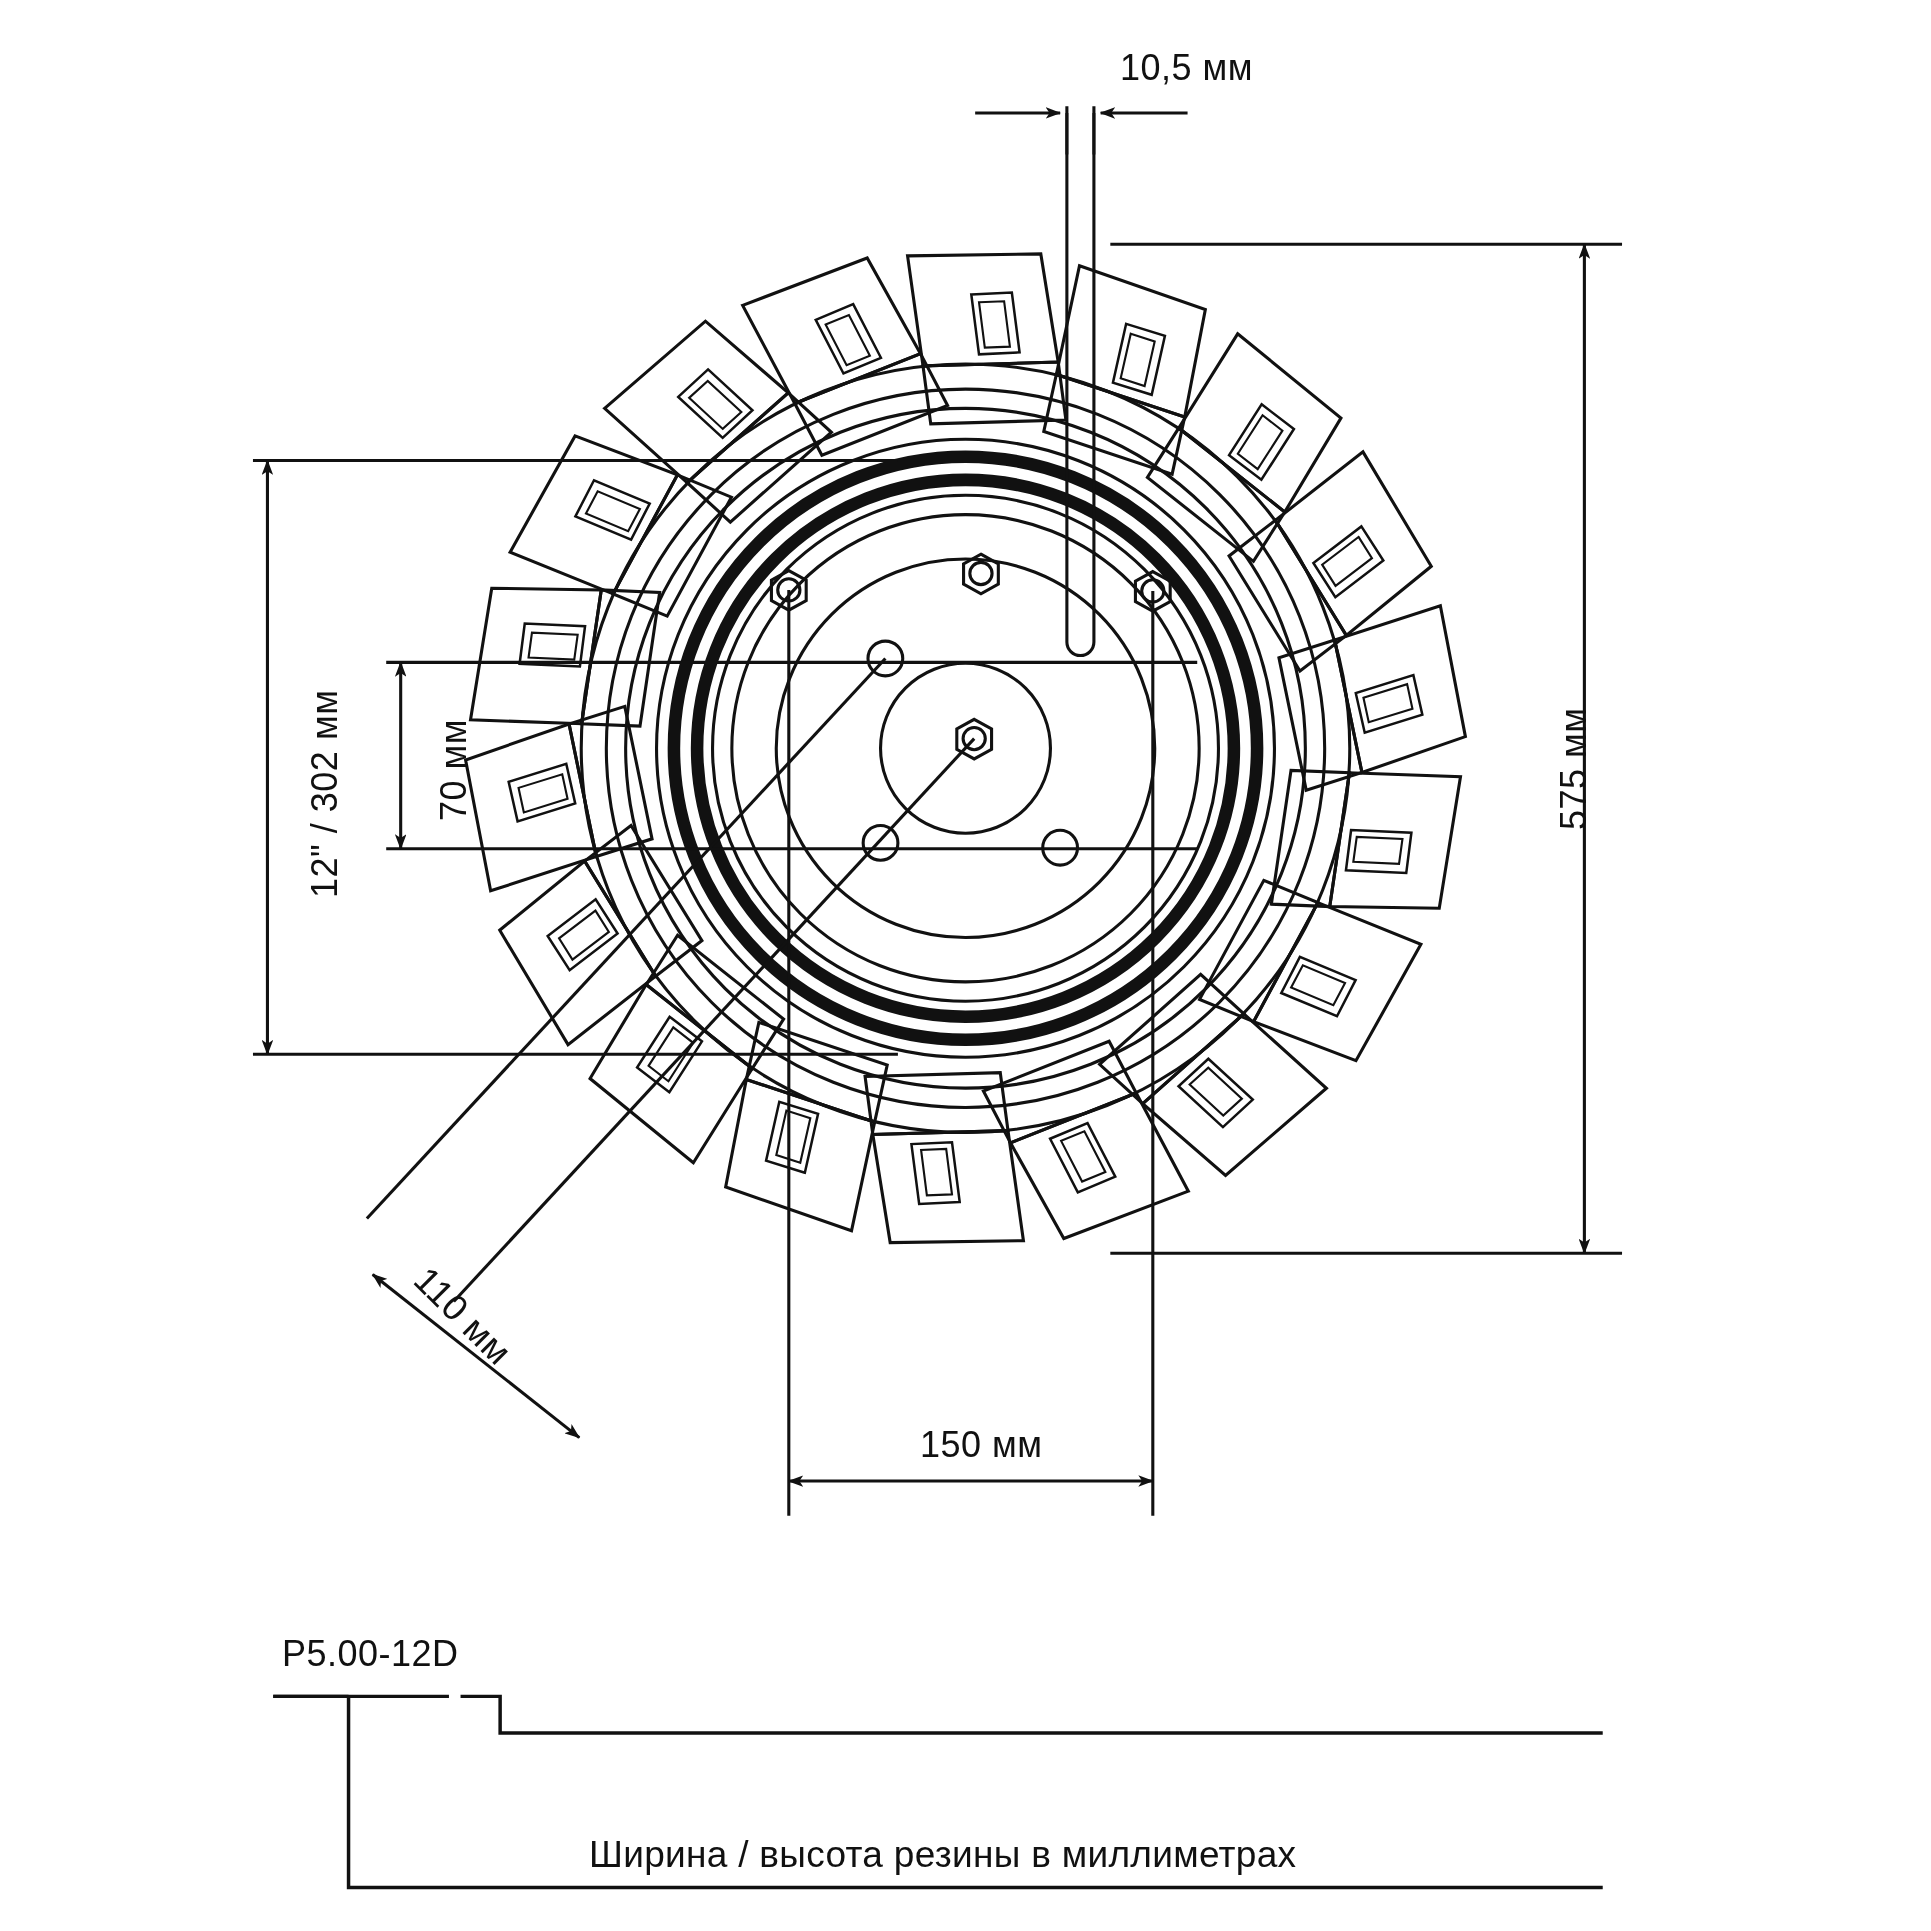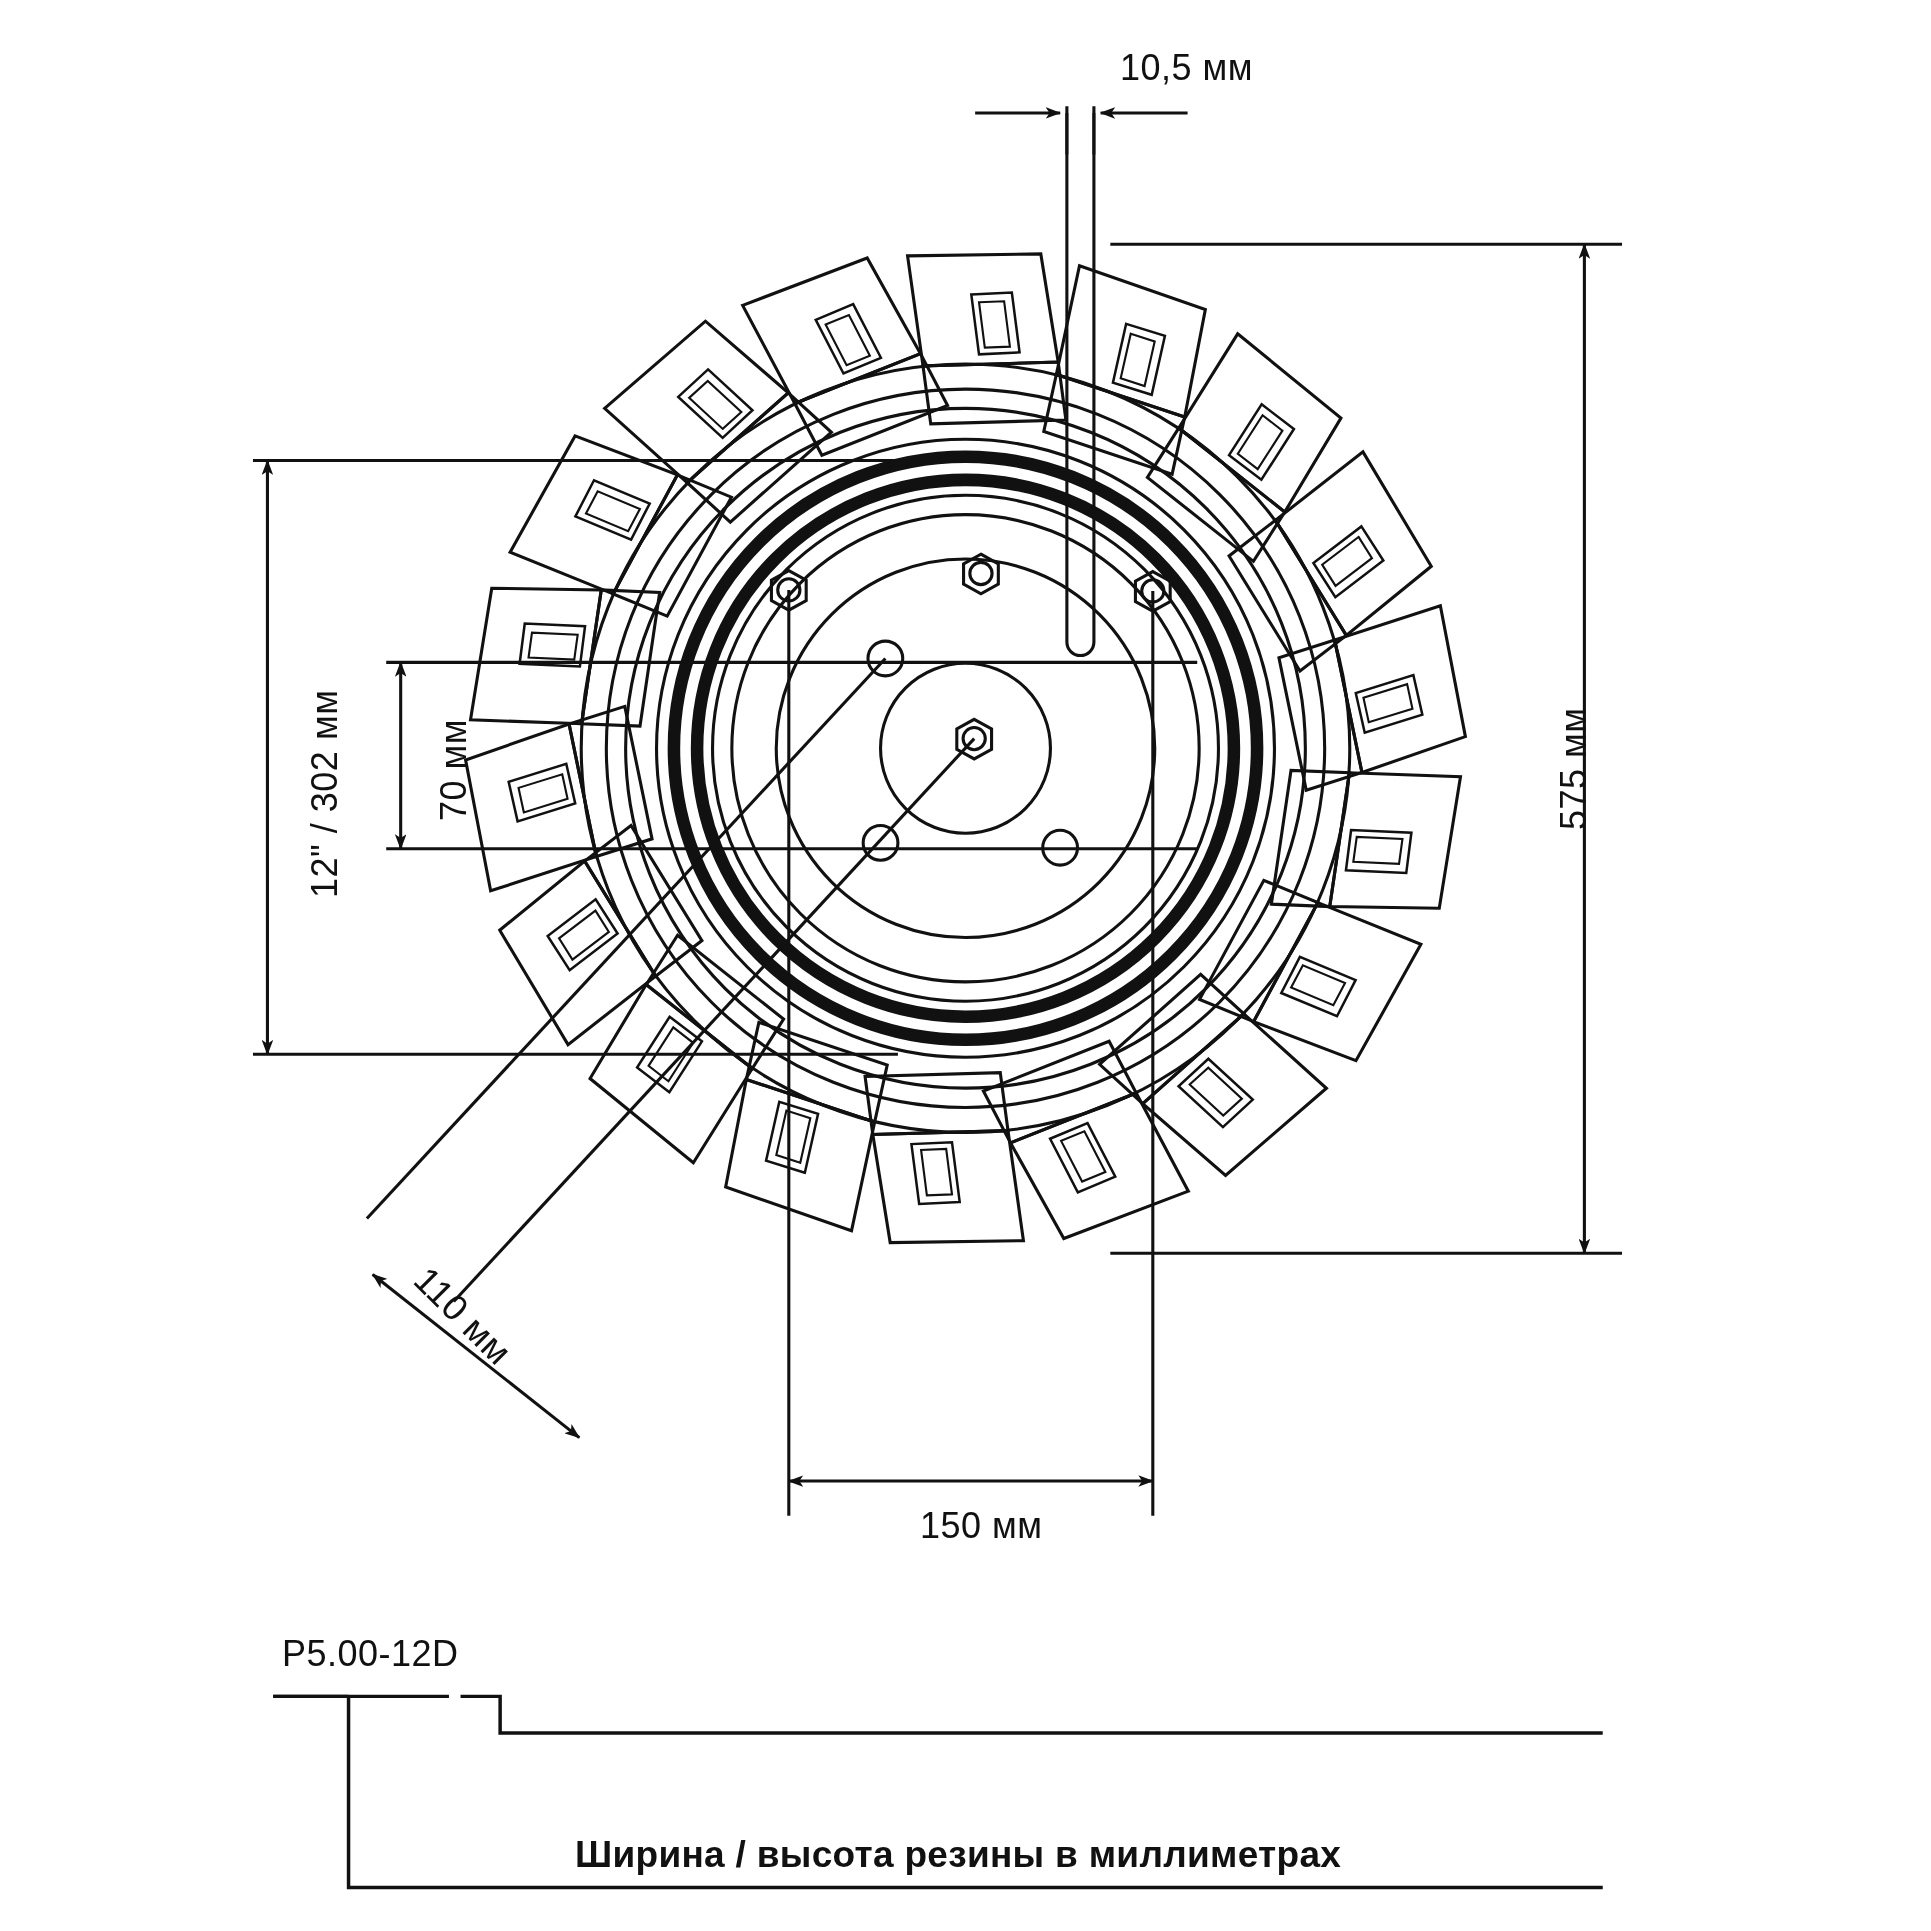--- a/index.html
+++ b/index.html
@@ -250,21 +250,21 @@
   <div class="lbl dim-lbl" style="left:1120px; top:50px;">10,5 мм</div>
 
   <div class="lbl dim-lbl rot90" style="left:307px; top:898px;">12" / 302 мм</div>
 
   <div class="lbl dim-lbl rot90" style="left:436px; top:821px;">70 мм</div>
 
   <div class="lbl dim-lbl rot90" style="left:1556px; top:830px;">575 мм</div>
 
   <div class="lbl dim-lbl rot45" style="left:433px; top:1261px;">110 мм</div>
 
-  <div class="lbl dim-lbl" style="left:920px; top:1508px;">150 мм</div>
+  <div class="lbl dim-lbl" style="left:920px; top:1427px;">150 мм</div>
 
   <div class="lbl code-lbl" style="left:282px; top:1636px;">P5.00-12D</div>
 
 
-  <div class="lbl legend-lbl" style="left:575px; top:1836px;font-weight:bold;">Ширина / высота резины в миллиметрах</div>
+  <div class="lbl legend-lbl" style="left:589px; top:1836px;">Ширина / высота резины в миллиметрах</div>
 
 </div>
 
 
 </body></html>

